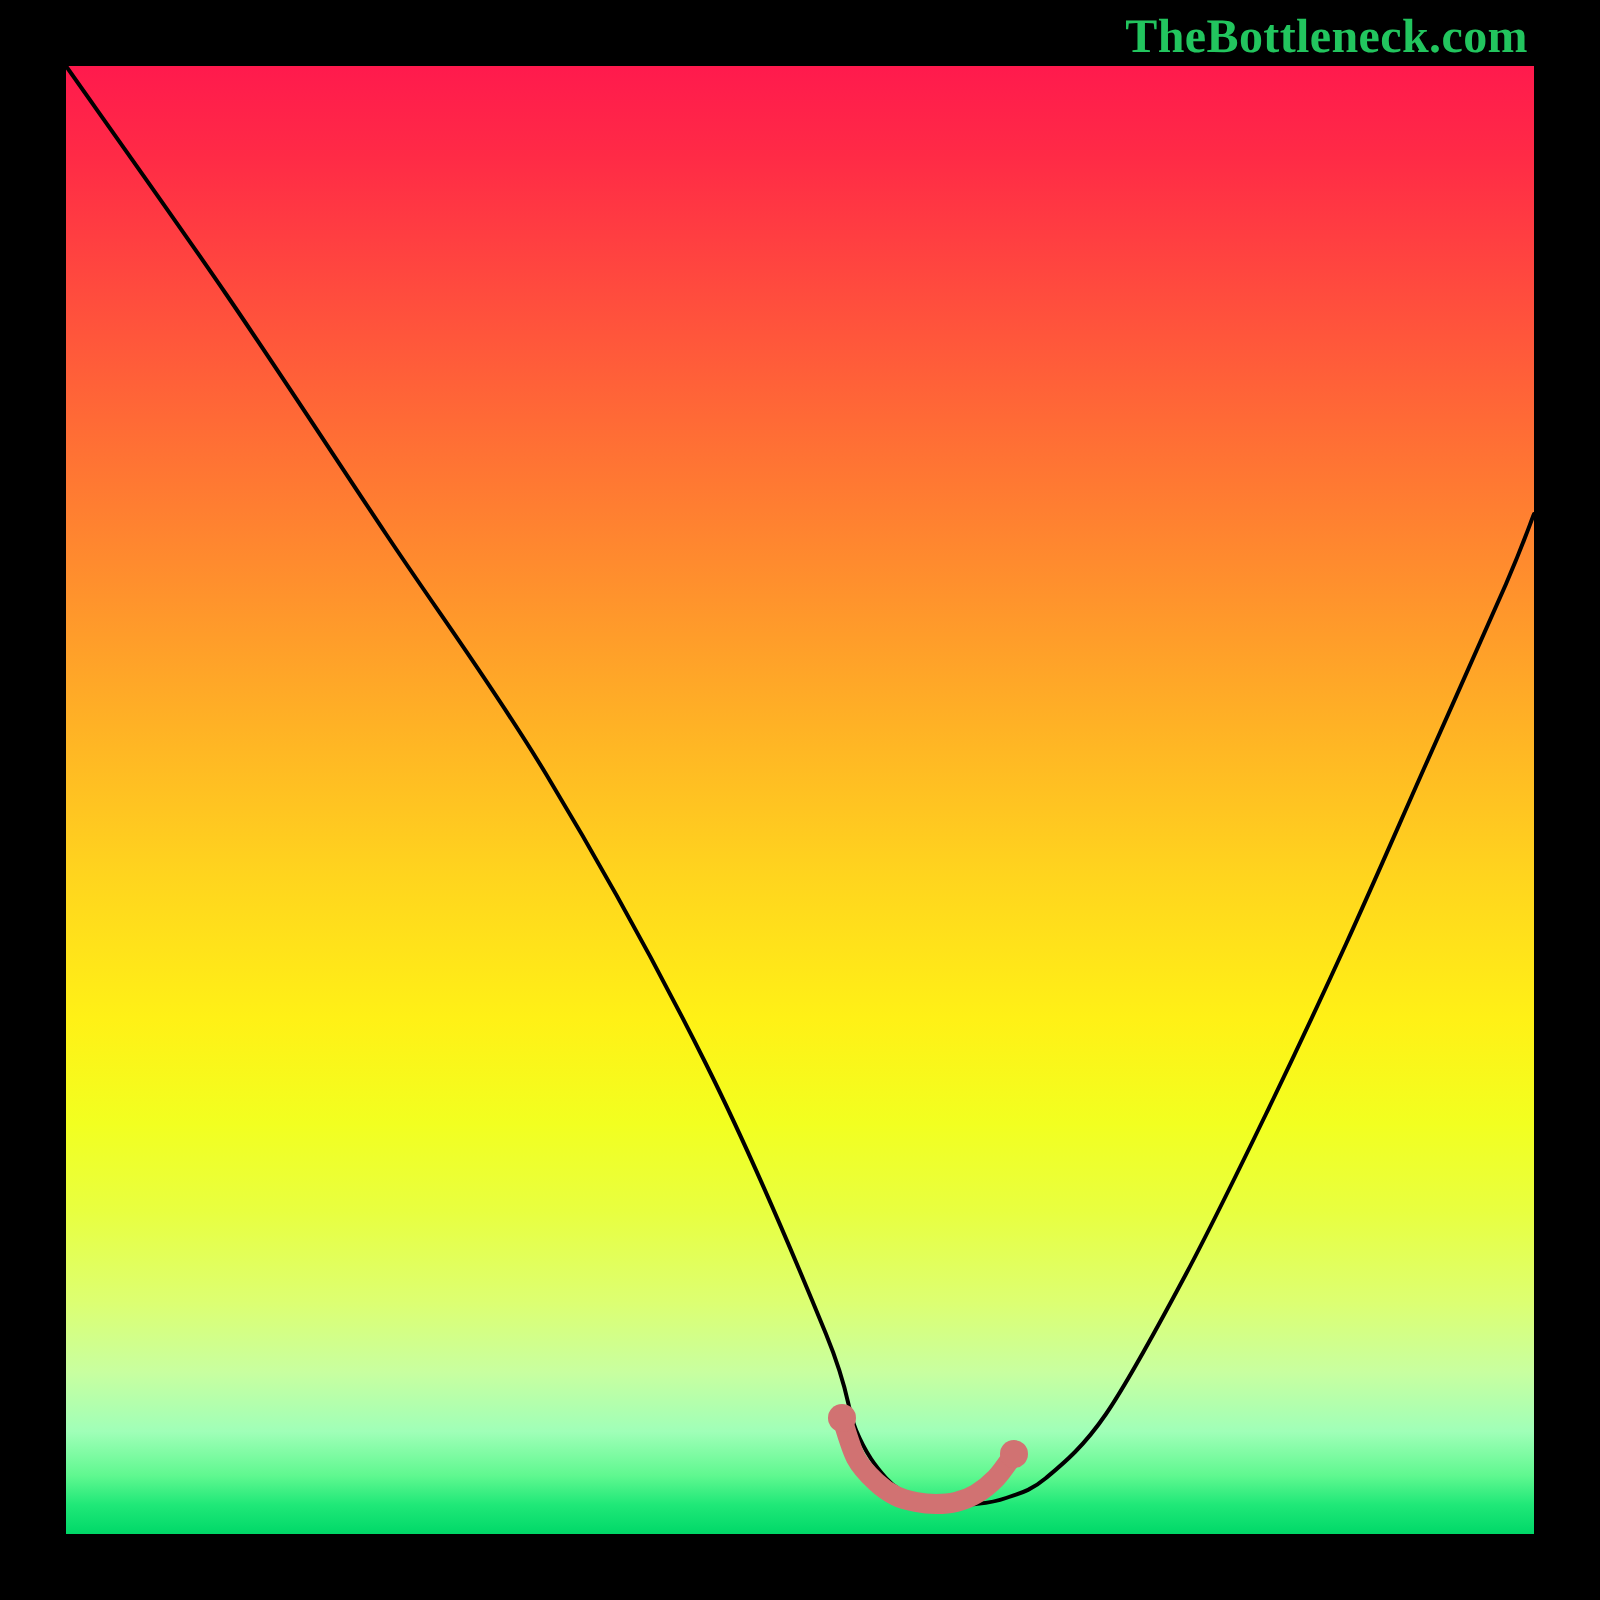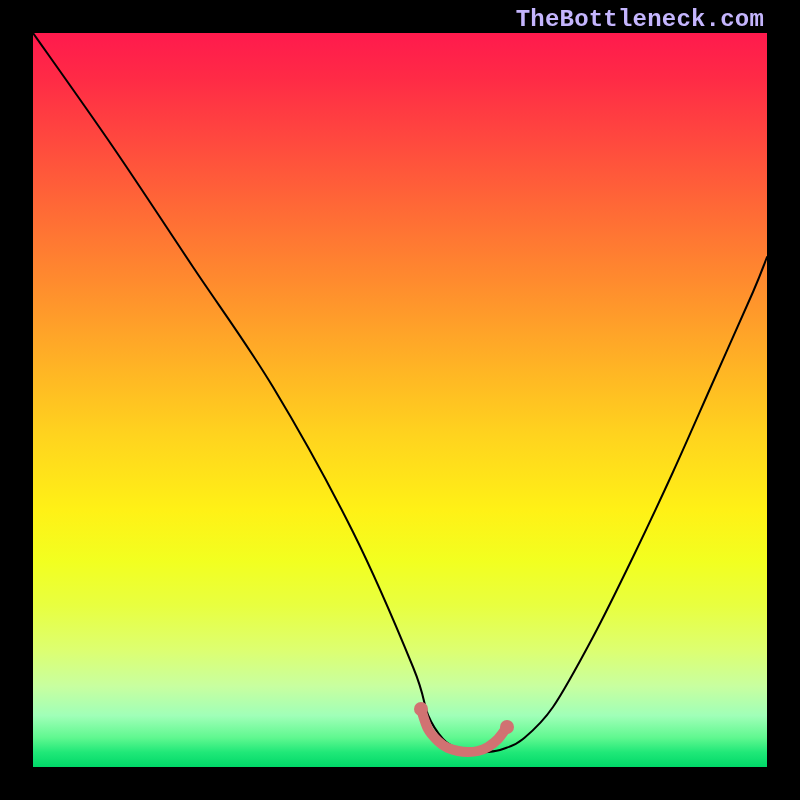--- a/index.html
+++ b/index.html
@@ -38,24 +38,24 @@
       #a0ffb8 93%,
       #60f890 96%,
       #20e878 98%,
       #00d868 100%
     );
   }
   .watermark {
     position: absolute;
     top: 6px;
     right: 36px;
-    font-family: Liberation Mono, monospace;
+    font-family: Liberation Serif, serif;
     font-size: 24px;
     font-weight: 600;
-    color: #c4b5fd;
+    color: #22c55e;
     letter-spacing: 0.2px;
   }
   svg.curves {
     position: absolute;
     left: 0;
     top: 0;
     width: 734px;
     height: 734px;
   }
 </style>

